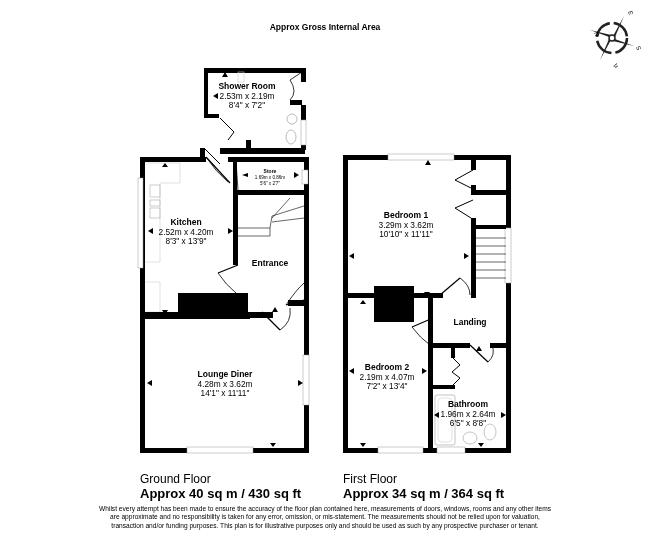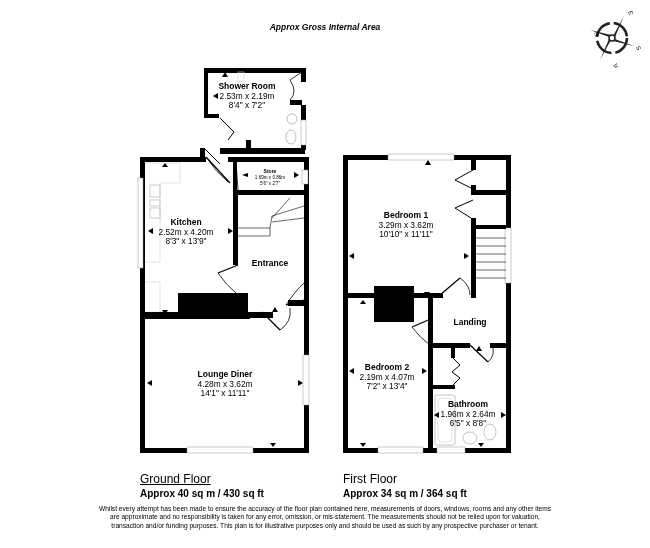--- a/index.html
+++ b/index.html
@@ -1,26 +1,26 @@
 <!DOCTYPE html>
 <html><head>
 <meta charset="utf-8">
 <style>
   html, body { margin: 0; padding: 0; background: #ffffff; }
   body { width: 650px; height: 548px; position: relative; overflow: hidden; font-family: "Liberation Sans", sans-serif; color: #000; }
   .header { position: absolute; left: 0; top: 22px; width: 650px; text-align: center; font-weight: bold; font-size: 8.5px; line-height: 10px; }
-  .header div { margin: 0; font-style: italic; }
+  .header div { margin: 0; }
   svg.plan { position: absolute; left: 0; top: 0; }
   .room-label { font-family: "Liberation Sans", sans-serif; text-anchor: middle; fill: #000; }
   .room-name { font-weight: bold; font-size: 8.5px; }
   .room-dim { font-size: 8.3px; }
   .store-name { font-weight: bold; font-size: 5px; }
   .store-dim { font-size: 4.6px; }
   .floor-title { position: absolute; font-size: 12px; line-height: 14px; }
-  .floor-area { position: absolute; font-size: 10px; font-weight: bold; line-height: 9px; }
+  .floor-area { position: absolute; font-size: 13px; font-weight: bold; line-height: 9px; }
   .disclaimer { position: absolute; left: 95px; top: 505px; width: 460px; text-align: center; font-size: 6.6px; line-height: 8.4px; }
   .compass { position: absolute; left: 580px; top: 4px; width: 64px; height: 64px; }
 </style>
 </head>
 <body>
 
 <div class="header">
   <div>Approx Gross Internal Area</div>
 </div>
 
@@ -235,18 +235,18 @@
     <text class="room-label room-dim" x="387" y="380">2.19m x 4.07m</text>
     <text class="room-label room-dim" x="387" y="389">7'2" x 13'4"</text>
   </g>
   <g>
     <text class="room-label room-name" x="468" y="407">Bathroom</text>
     <text class="room-label room-dim" x="468" y="417">1.96m x 2.64m</text>
     <text class="room-label room-dim" x="468" y="426">6'5" x 8'8"</text>
   </g>
 </svg>
 
-<div class="floor-title" style="left:140px; top:472px;text-decoration:underline;">Ground Floor</div>
+<div class="floor-title" style="left:140px; top:472px;">Ground Floor</div>
 <div class="floor-area" style="left:140px; top:489px;">Approx 40 sq m / 430 sq ft</div>
 <div class="floor-title" style="left:343px; top:472px;text-align:right;">First Floor</div>
 <div class="floor-area" style="left:343px; top:489px;">Approx 34 sq m / 364 sq ft</div>
 
 <div class="disclaimer">Whilst every attempt has been made to ensure the accuracy of the floor plan contained here, measurements of doors, windows, rooms and any other items are approximate and no responsibility is taken for any error, omission, or mis-statement. The measurements should not be relied upon for valuation, transaction and/or funding purposes. This plan is for illustrative purposes only and should be used as such by any prospective purchaser or tenant.</div>
 
 </body></html>

